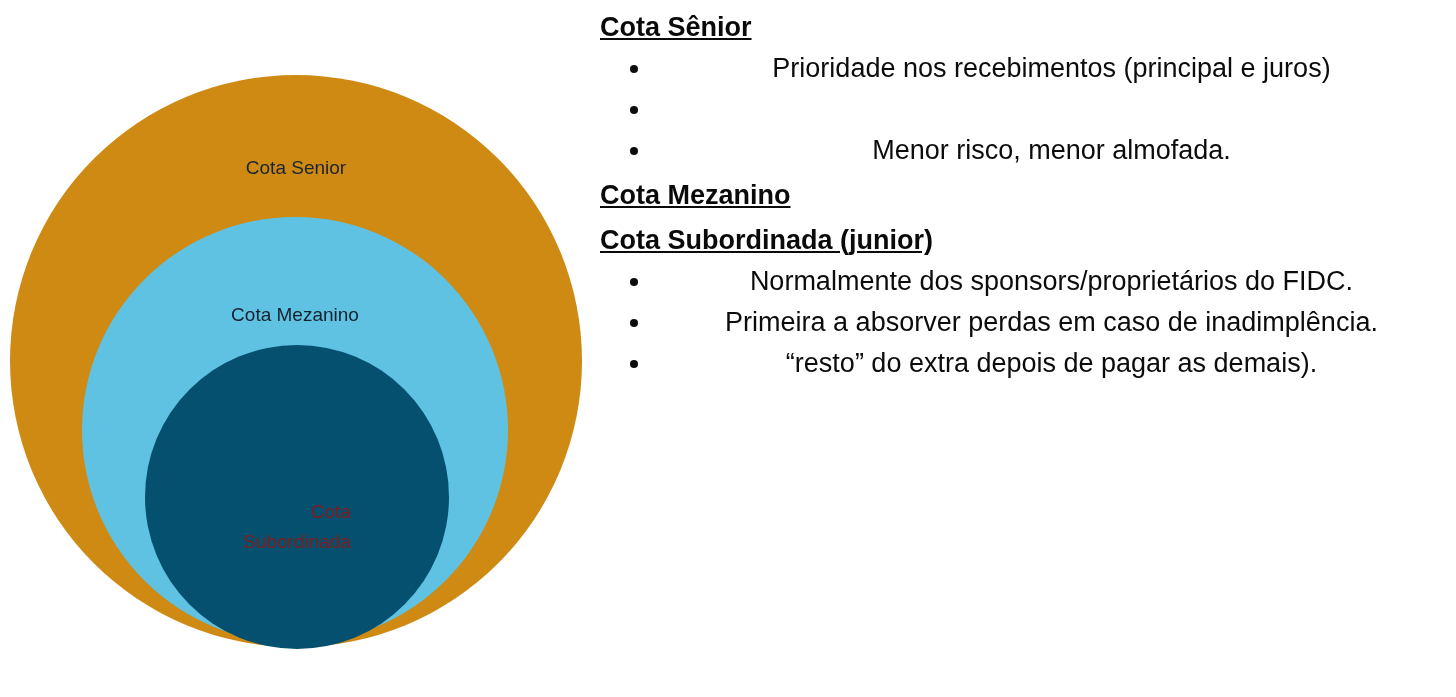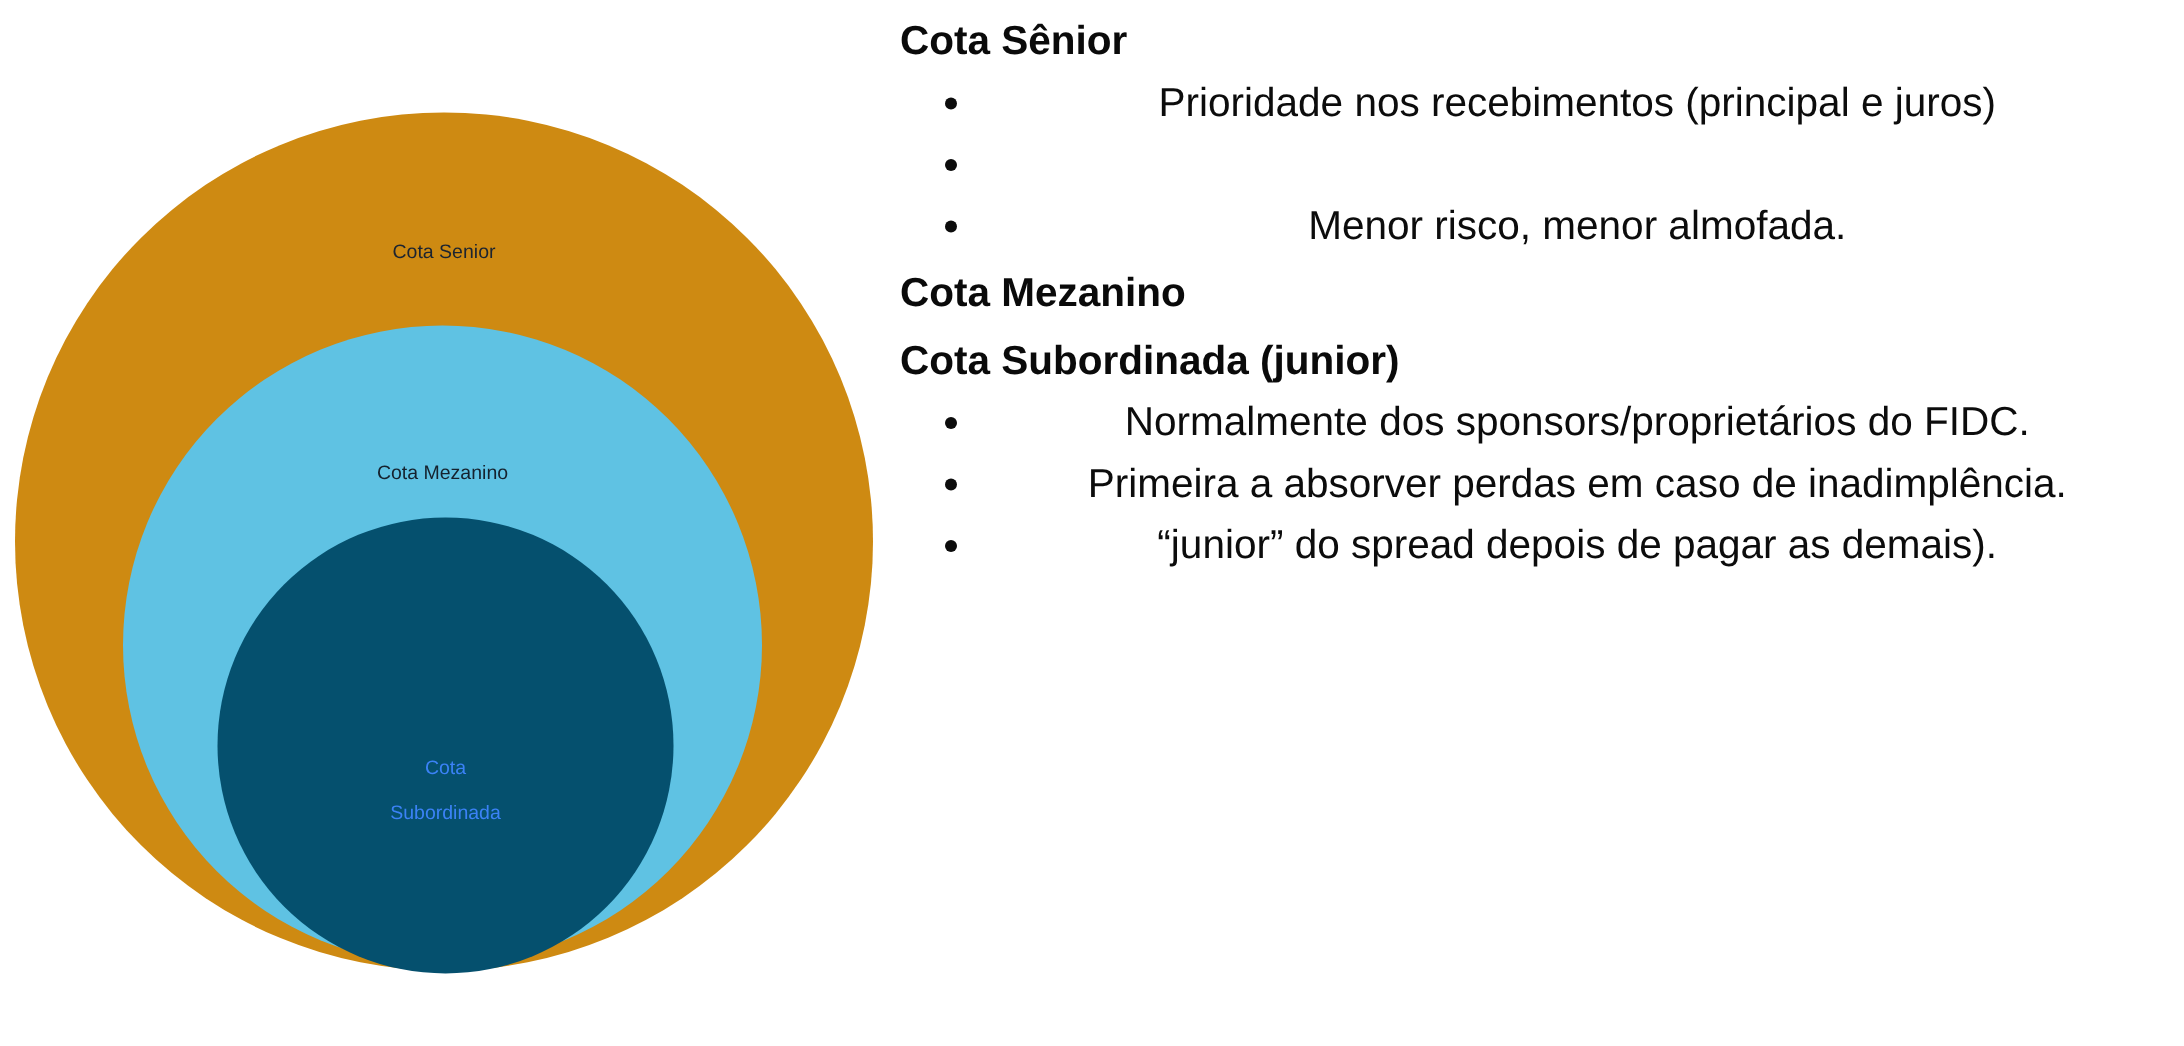--- a/index.html
+++ b/index.html
@@ -34,45 +34,46 @@
     background: #5FC2E3;
   }
   .circle-subordinada {
     left: 145px; top: 345px;
     width: 304px; height: 304px;
     background: #05506E;
   }
   .circle-label {
     position: absolute;
     transform: translate(-50%, -50%);
-    font-size: 13px;
+    font-size: 19px;
     line-height: 30px;
-    text-align: center;
+    text-align: right;
     white-space: nowrap;
   }
   .label-senior    { left: 296px; top: 168px; color: #1C2430; }
   .label-mezanino  { left: 295px; top: 315px; color: #15222E; }
-  .label-subordinada { left: 297px; top: 527px; color: #3b82f6; }
+  .label-subordinada { left: 297px; top: 527px; color: #7f1d1d; }
   .label-line { display: block; }
 
   
   .content {
     position: absolute;
     left: 600px; top: 7px;
     width: 850px;
     color: #0C0C0C;
     font-size: 27px;
     line-height: 41px;
   }
   .section-heading {
     margin: 0;
     font-size: 27px;
     line-height: 41px;
     font-weight: 700;
     color: #0A0A0A;
+    text-decoration: underline;
   }
   .section + .section .section-heading { margin-top: 4px; }
   .bullet-list {
     margin: 0;
     padding: 0 0 0 53px;
     list-style: disc;
     text-align: center;
   }
   .bullet-item { padding: 0; margin: 0; }
   .bullet-line { display: block; }
@@ -121,18 +122,18 @@
   <div class="section">
     <h2 class="section-heading">Cota Subordinada (junior)</h2>
     <ul class="bullet-list">
       <li class="bullet-item">
         <span class="bullet-line">Normalmente dos sponsors/proprietários do FIDC.</span>
       </li>
       <li class="bullet-item">
         <span class="bullet-line">Primeira a absorver perdas em caso de inadimplência.</span>
       </li>
       <li class="bullet-item">
-        <span class="bullet-line">“junior” do spread depois de pagar as demais).</span>
+        <span class="bullet-line">“resto” do extra depois de pagar as demais).</span>
       </li>
     </ul>
   </div>
 
 </div>
 
 </body></html>

